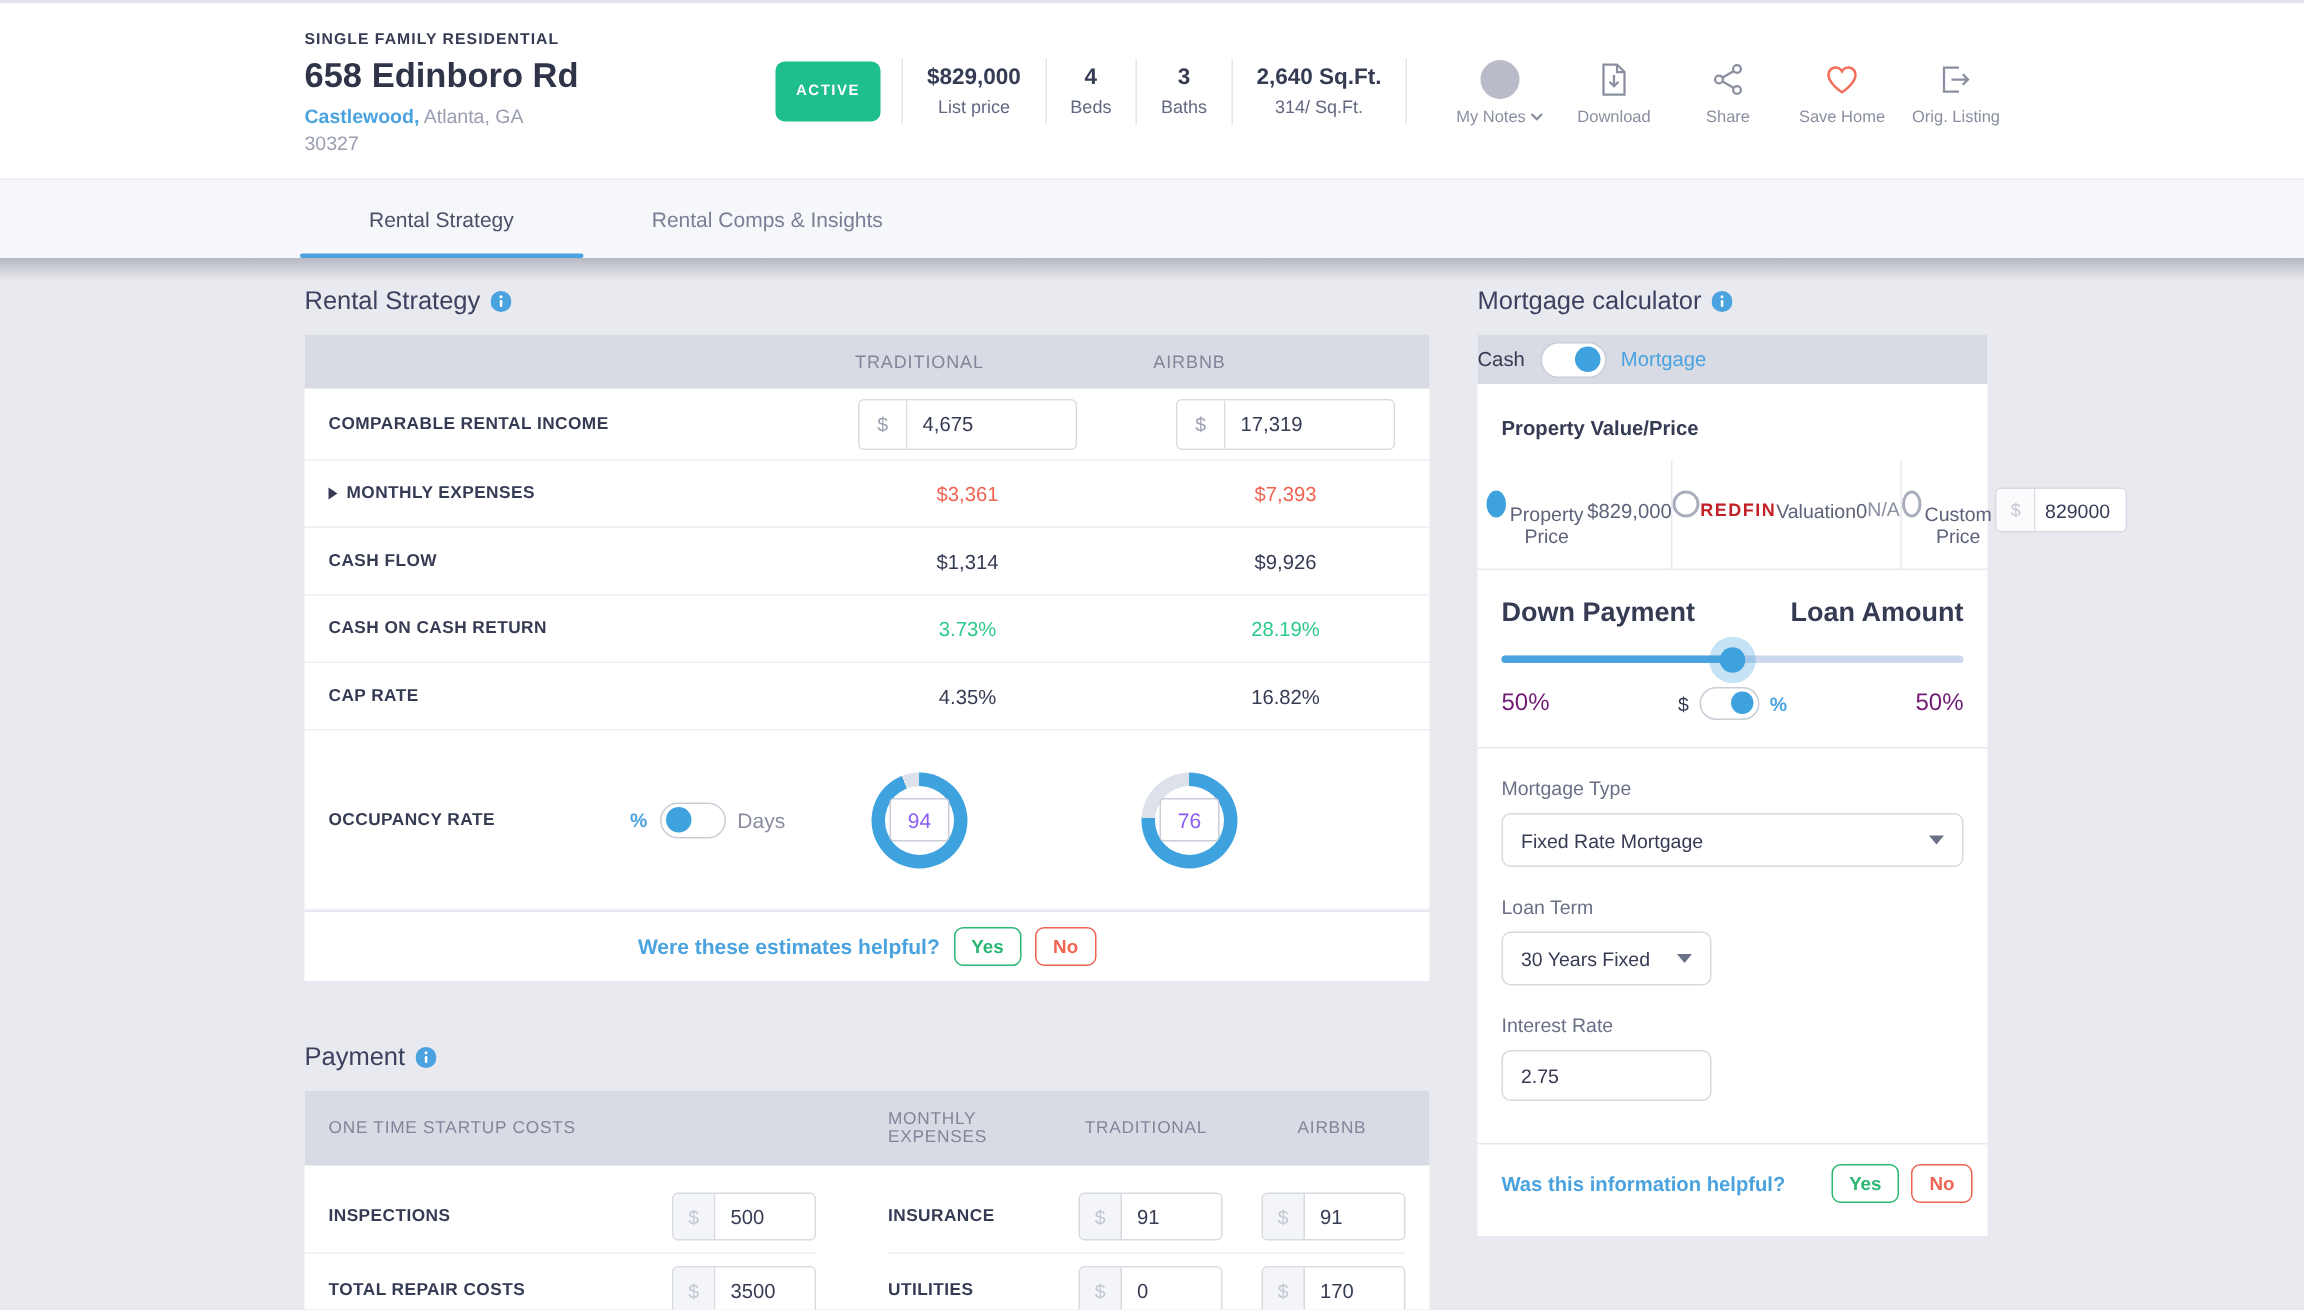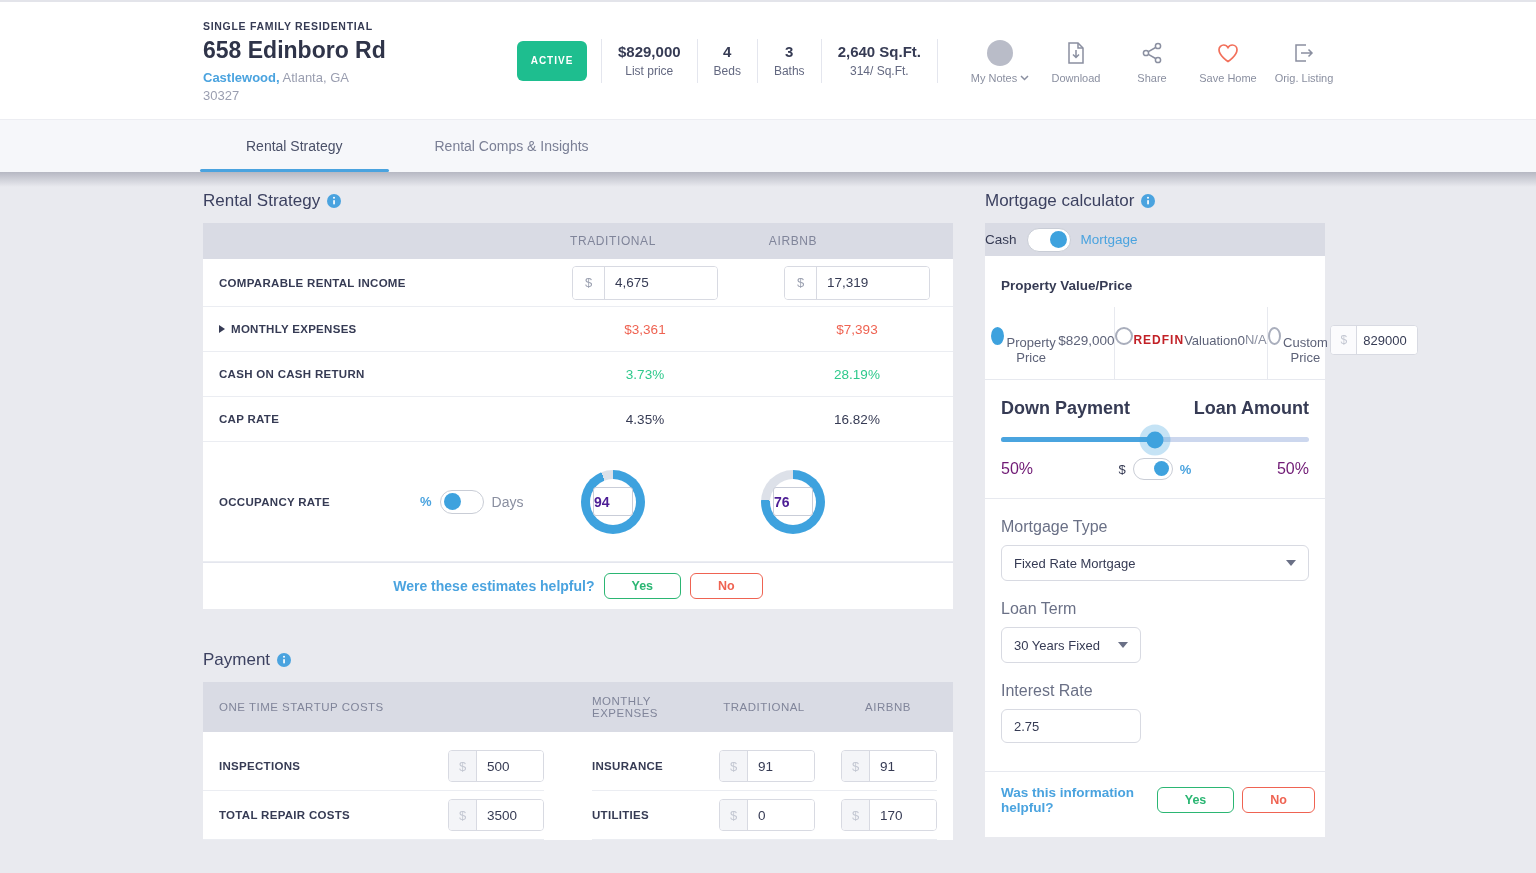--- a/index.html
+++ b/index.html
@@ -86,28 +86,28 @@
   .unit-pct { color:#4aa3df; font-weight:bold; font-size:13px; }
   .unit-days { color:#8a8fa0; font-size:14px; }
   .toggle { width:44px; height:24px; border:1.5px solid #c9cdd6; border-radius:13px; background:#fff; position:relative; cursor:pointer; }
   .toggle .knob { width:17px; height:17px; border-radius:50%; background:#3ea2de; position:absolute; top:2.2px; }
   .toggle.knob-left .knob { left:3px; }
   .toggle.knob-right .knob { right:3px; }
 
   .donut { position:absolute; top:50%; transform:translate(-50%,-50%); width:64px; height:64px; border-radius:50%;
     display:flex; align-items:center; justify-content:center; }
   .donut::before { content:""; position:absolute; inset:9px; background:#fff; border-radius:50%; }
-  .donut input { position:relative; z-index:1; width:40px; height:29px; text-align:left; border:1px solid #c9cdd8; border-radius:3px;
-    font-size:14px; font-weight:bold; color:#4c1d95; outline:none; font-family:"Liberation Sans", sans-serif; background:#fff; }
+  .donut input { position:relative; z-index:1; width:40px; height:29px; text-align:center; border:1px solid #c9cdd8; border-radius:3px;
+    font-size:14px; font-weight:normal; color:#8b5cf6; outline:none; font-family:"Liberation Sans", sans-serif; background:#fff; }
   .donut.d1 { left:410px; }
   .donut.d2 { left:590px; }
 
   .feedback-row { height:47px; display:flex; align-items:center; justify-content:center; gap:9px; border-top:1px solid #e4e6ee; }
   .feedback-q { color:#4aa3df; font-weight:bold; font-size:14px; }
-  .btn-pill { border-radius:6px; background:#fff; font-size:12.5px; font-weight:bold; padding:5px 27px; cursor:pointer; }
+  .btn-pill { border-radius:6px; background:#fff; font-size:12.5px; font-weight:bold; padding:5px 11px; cursor:pointer; }
   .btn-yes { border:1.5px solid #2bb673; color:#2bb673; }
   .btn-no { border:1.5px solid #ef6352; color:#ef6352; }
 
   
   .expenses-title { margin-top:38px; }
   .expenses-card { margin-top:9px; }
   .exp-head { height:50px; background:#d9dbe4; display:flex; align-items:center; font-size:11.5px; color:#80859a; letter-spacing:.5px; }
   .exp-head .h-left { flex:0 0 341px; padding-left:16px; margin-right:28px; }
   .exp-head .h-right { flex:1; display:flex; align-items:center; padding:0 16px 0 20px; }
   .exp-head .h-me { flex:1; }
@@ -152,21 +152,21 @@
     background:#3ea2de; box-shadow:0 0 0 7px rgba(62,162,222,.3); cursor:grab; }
   .dp-values { display:flex; align-items:center; justify-content:space-between; padding:16px 16px 18px; }
   .dp-pct { font-size:16px; color:#701a75; }
   .dp-unit-toggle { display:flex; align-items:center; gap:7px; }
   .unit-dollar { font-size:13px; color:#363b54; }
   .dp-unit-toggle .unit-pct { font-size:13px; }
   .dp-unit-toggle .toggle { width:40px; height:22px; }
   .dp-unit-toggle .toggle .knob { width:15px; height:15px; top:2px; }
 
   .field { padding:0 16px; }
-  .field-label { font-size:16px; color:#6a7086; margin:19px 0 9px; }
+  .field-label { font-size:13px; color:#6a7086; margin:19px 0 9px; }
   .select-box { height:36px; border:1px solid #d8dae2; border-radius:6px; background:#fff; display:flex; align-items:center;
     justify-content:space-between; padding:0 12px; font-size:13px; color:#363b54; cursor:pointer; }
   .select-box.narrow { width:140px; }
   .chev-down { width:0; height:0; border-left:5px solid transparent; border-right:5px solid transparent; border-top:6px solid #6a7086; }
   .text-input { width:140px; height:34px; border:1px solid #d8dae2; border-radius:6px; padding:0 12px; font-size:13px;
     color:#363b54; outline:none; font-family:"Liberation Sans", sans-serif; }
 
   .mort-feedback { margin-top:28px; border-top:1px solid #e7e9ef; padding:13px 10px 12px 16px; display:flex; align-items:center; gap:8px; }
   .mort-feedback .feedback-q { flex:1; font-size:13.5px; }
 </style>
@@ -316,20 +316,25 @@
 
           <div class="trow r-std">
             <div class="row-label">
               <span class="caret-right"></span>
               <span>MONTHLY EXPENSES</span>
             </div>
             <div class="cell val-red">$3,361</div>
             <div class="cell val-red">$7,393</div>
           </div>
 
+          <div class="trow r-std">
+            <div class="row-label">CASH FLOW</div>
+            <div class="cell val-dark">$1,314</div>
+            <div class="cell val-dark">$9,926</div>
+          </div>
 
           <div class="trow r-std">
             <div class="row-label">CASH ON CASH RETURN</div>
             <div class="cell val-green">3.73%</div>
             <div class="cell val-green">28.19%</div>
           </div>
 
           <div class="trow r-std">
             <div class="row-label">CAP RATE</div>
             <div class="cell val-dark">4.35%</div>

